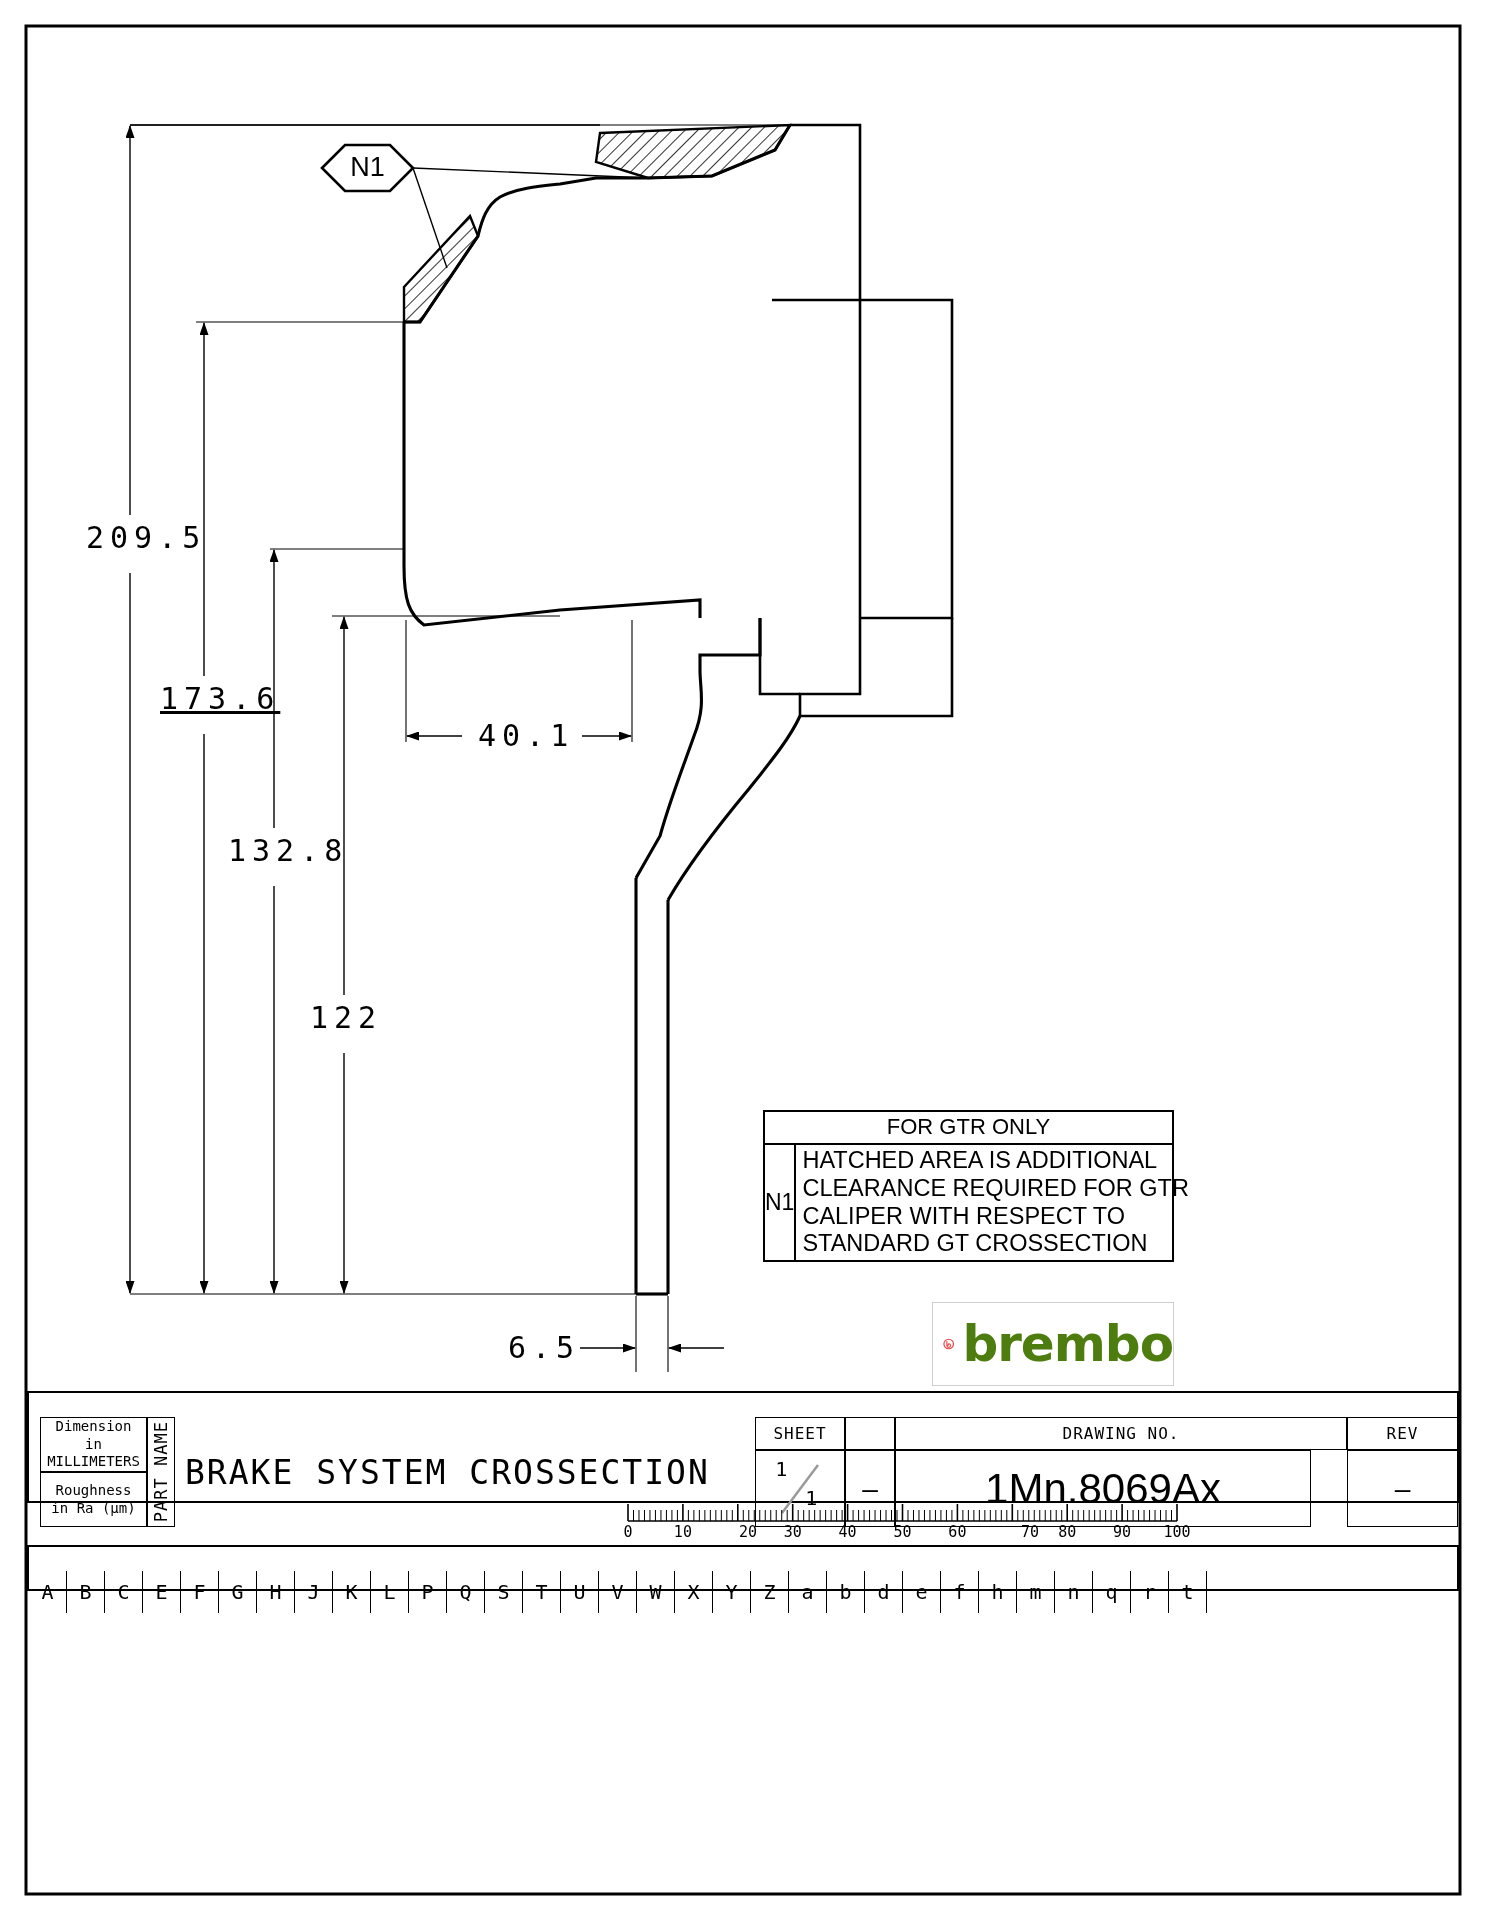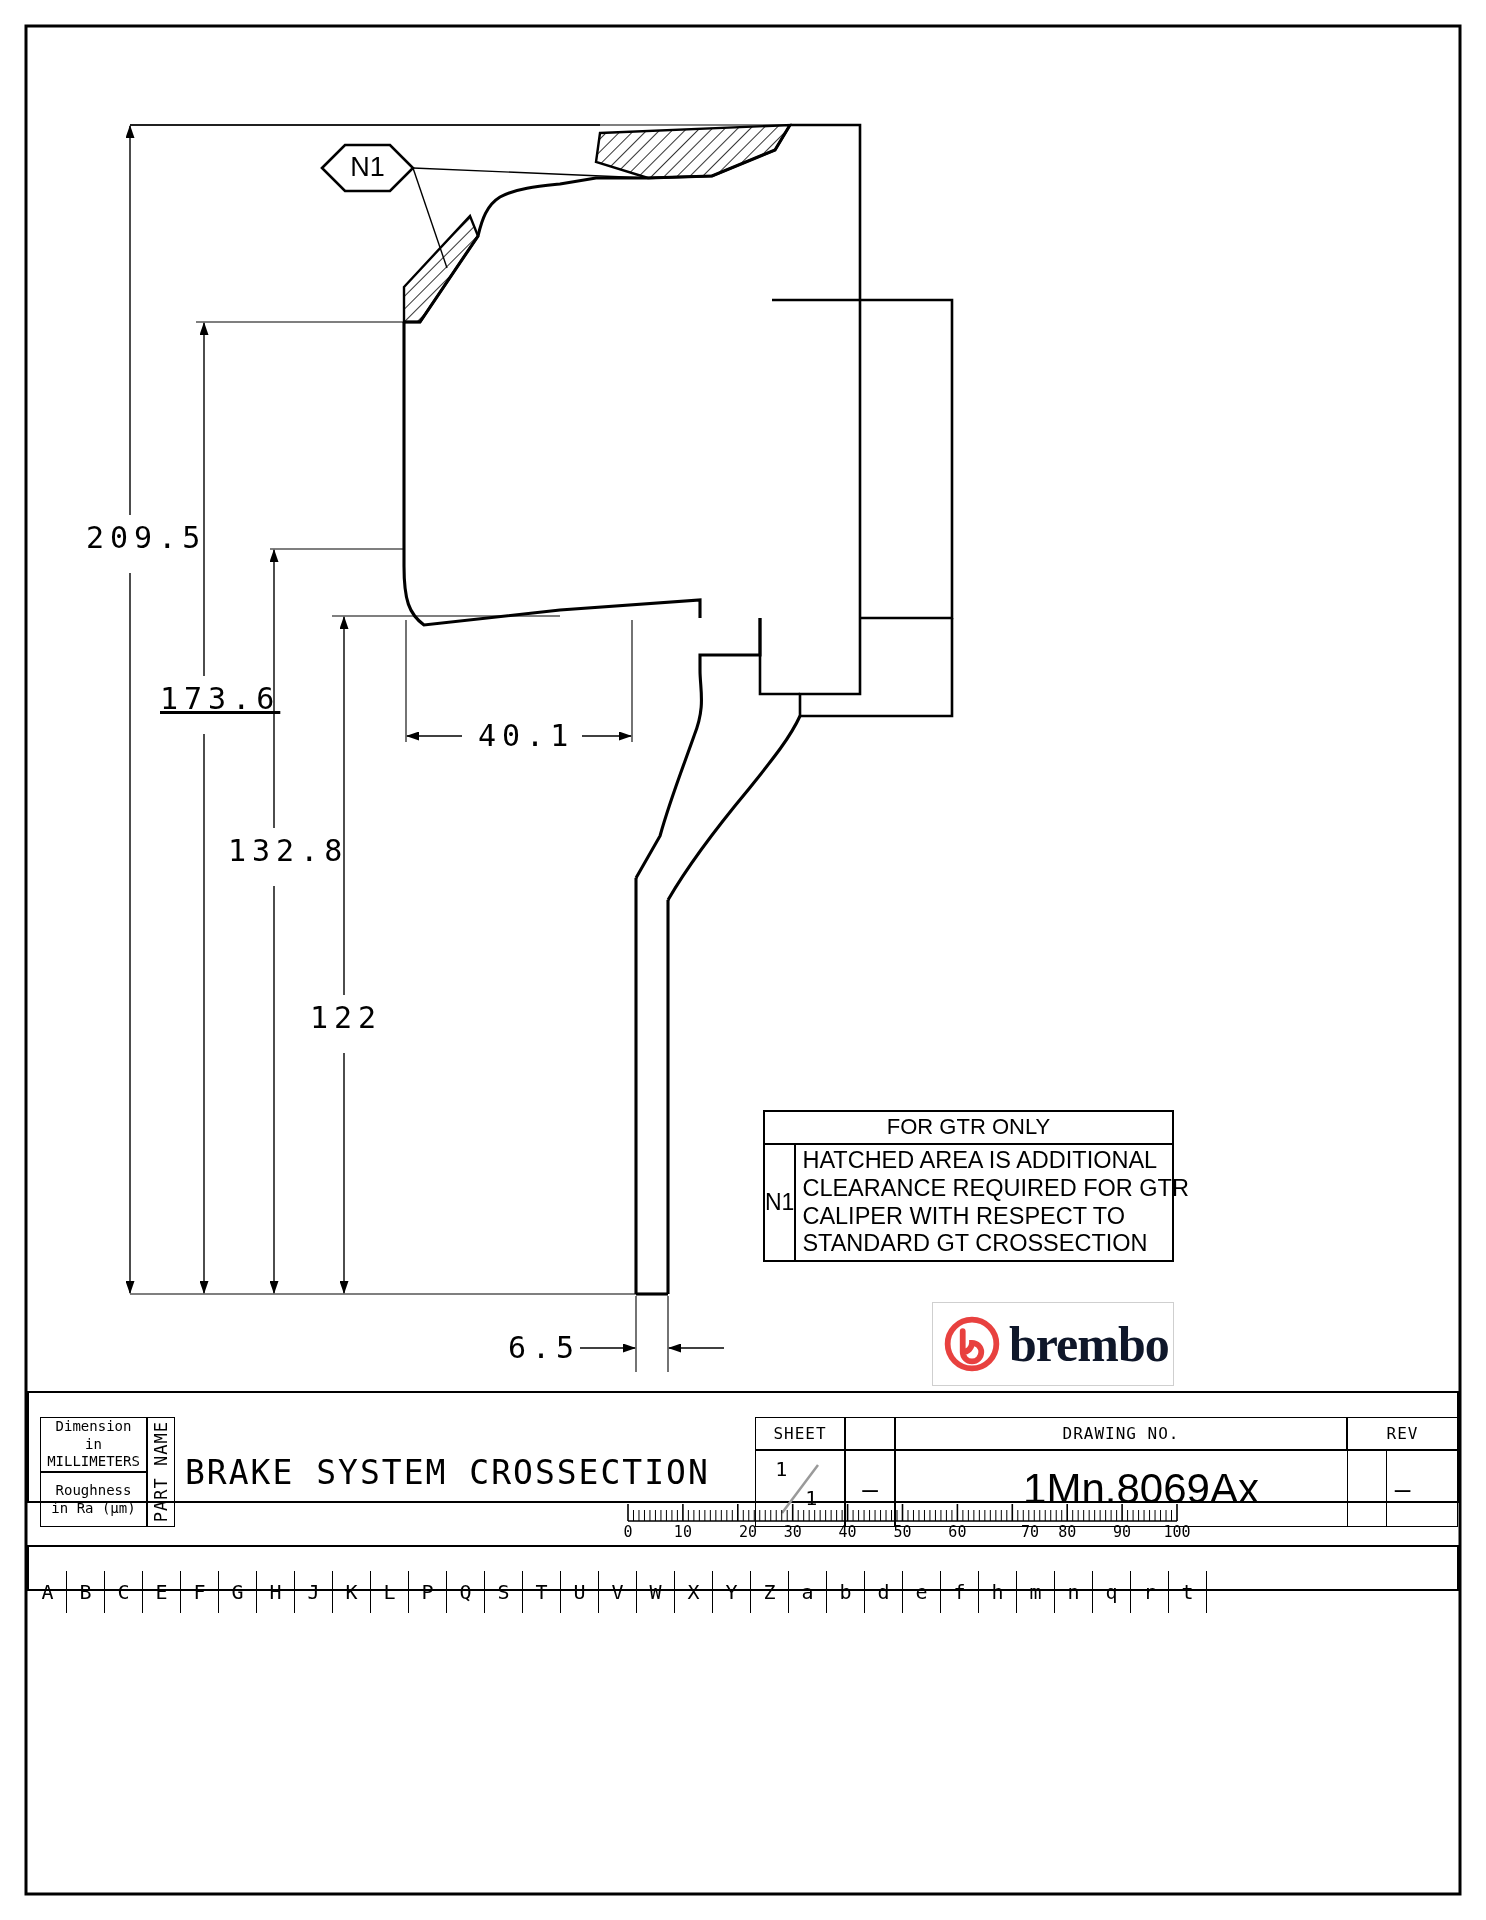--- a/index.html
+++ b/index.html
@@ -274,21 +274,21 @@
           <div>STANDARD GT CROSSECTION</div>
         </div>
       </div>
     </div>
 
     <div class="logobox" style="left:932px; top:1302px; width:242px; height:84px;">
       <svg width="58" height="58" viewBox="0 0 100 100">
         <circle cx="50" cy="50" r="42" fill="none" stroke="#e8413f" stroke-width="10"></circle>
         <path d="M34 28 L34 64 A16 16 0 1 0 50 48 A16 16 0 0 1 34 64" fill="none" stroke="#e8413f" stroke-width="10" stroke-linecap="round"></path>
       </svg>
-      <span class="logo-word" style="color:#0f172a;font-family:Liberation Serif, serif;">brembo</span>
+      <span class="logo-word" style="color:#4d7c0f;">brembo</span>
     </div>
 
     <div style="position:absolute;left:27px;top:1391px;width:1432px;height:112px;
                 border:2px solid #000;box-sizing:border-box;"></div>
 
     <div class="cell bdr tiny" style="left:40px;top:1393px;width:107px;height:55px;">
       <div>
         <span>Dimension</span><br>
         <span>in MILLIMETERS</span>
       </div>
@@ -314,21 +314,21 @@
         </svg>
         <span class="n1">1</span>
         <span class="n2">1</span>
       </div>
     </div>
 
     <div class="cell bdr" style="left:845px;top:1393px;width:50px;height:33px;"></div>
     <div class="cell bdr dash" style="left:845px;top:1426px;width:50px;height:77px;">—</div>
 
     <div class="cell bdr lbl" style="left:895px;top:1393px;width:452px;height:33px;">DRAWING NO.</div>
-    <div class="cell bdr dwgno" style="left:895px;top:1426px;width:492px;height:77px;">1Mn.8069Ax</div>
+    <div class="cell bdr dwgno" style="left:895px;top:1426px;width:416px;height:77px;">1Mn.8069Ax</div>
 
     <div class="cell bdr lbl" style="left:1347px;top:1393px;width:111px;height:33px;">REV</div>
     <div class="cell bdr dash" style="left:1347px;top:1426px;width:111px;height:77px;">—</div>
 
 
     <div style="position:absolute;left:620px;top:1503px;width:565px;height:42px;">
       <svg width="565" height="42" id="ruler-svg">
           <line x1="8" x2="8" y1="1" y2="18" stroke="#000" stroke-width="1.6"></line>
           <line x1="13.49" x2="13.49" y1="7" y2="18" stroke="#000" stroke-width="1"></line>
           <line x1="18.98" x2="18.98" y1="7" y2="18" stroke="#000" stroke-width="1"></line>

